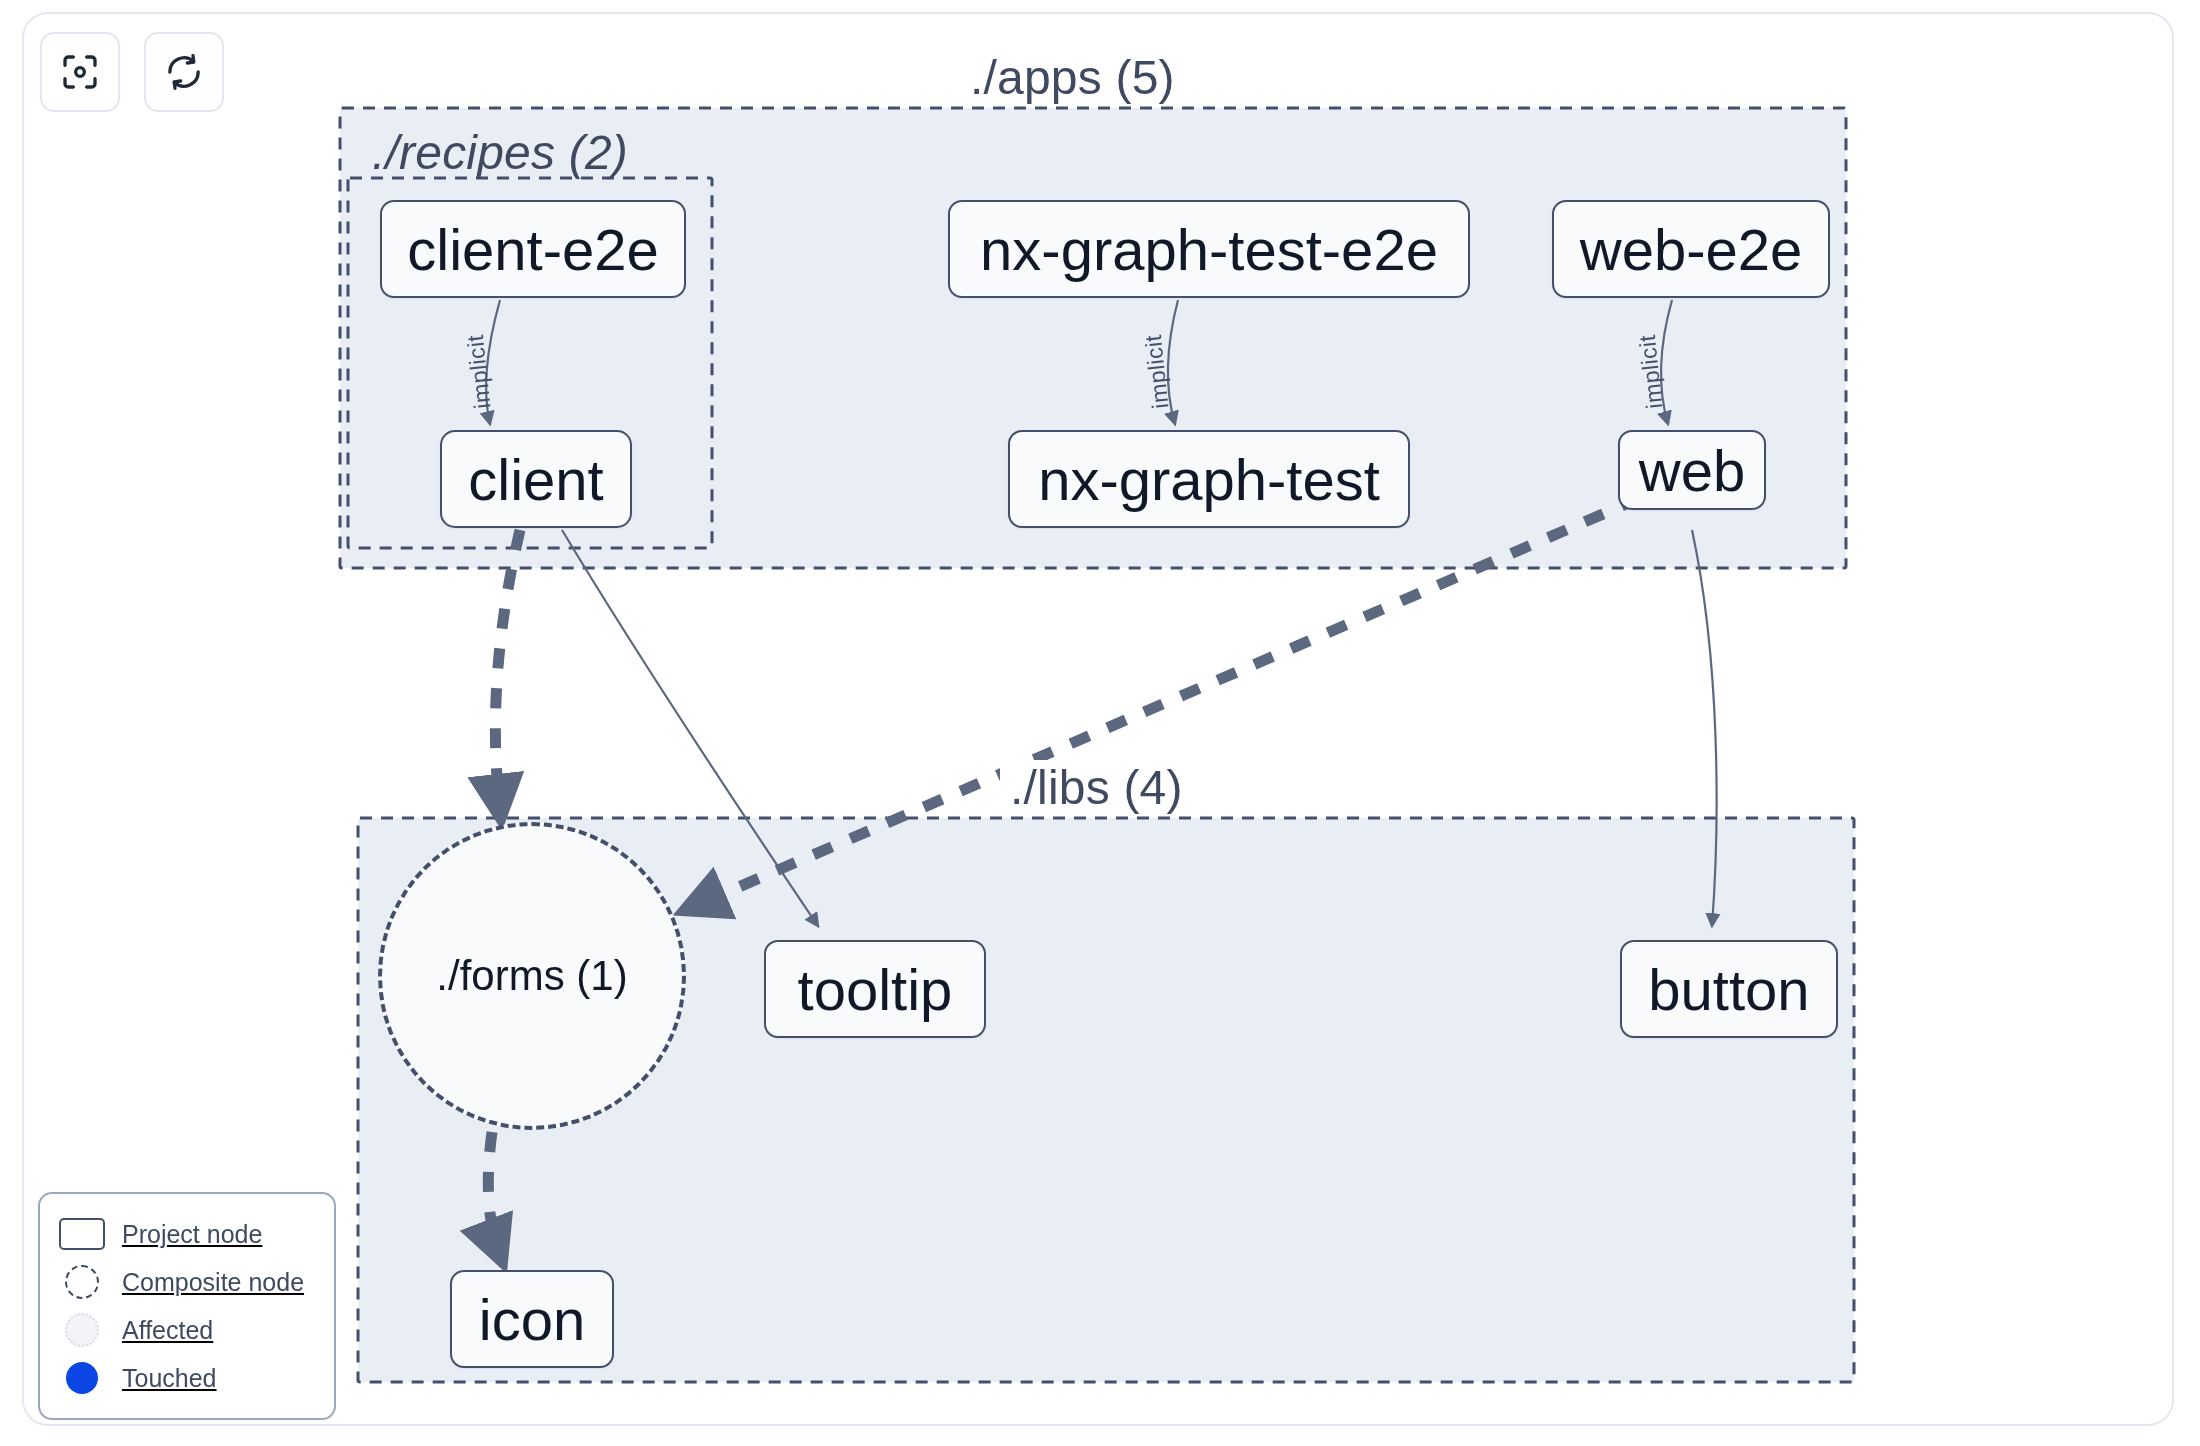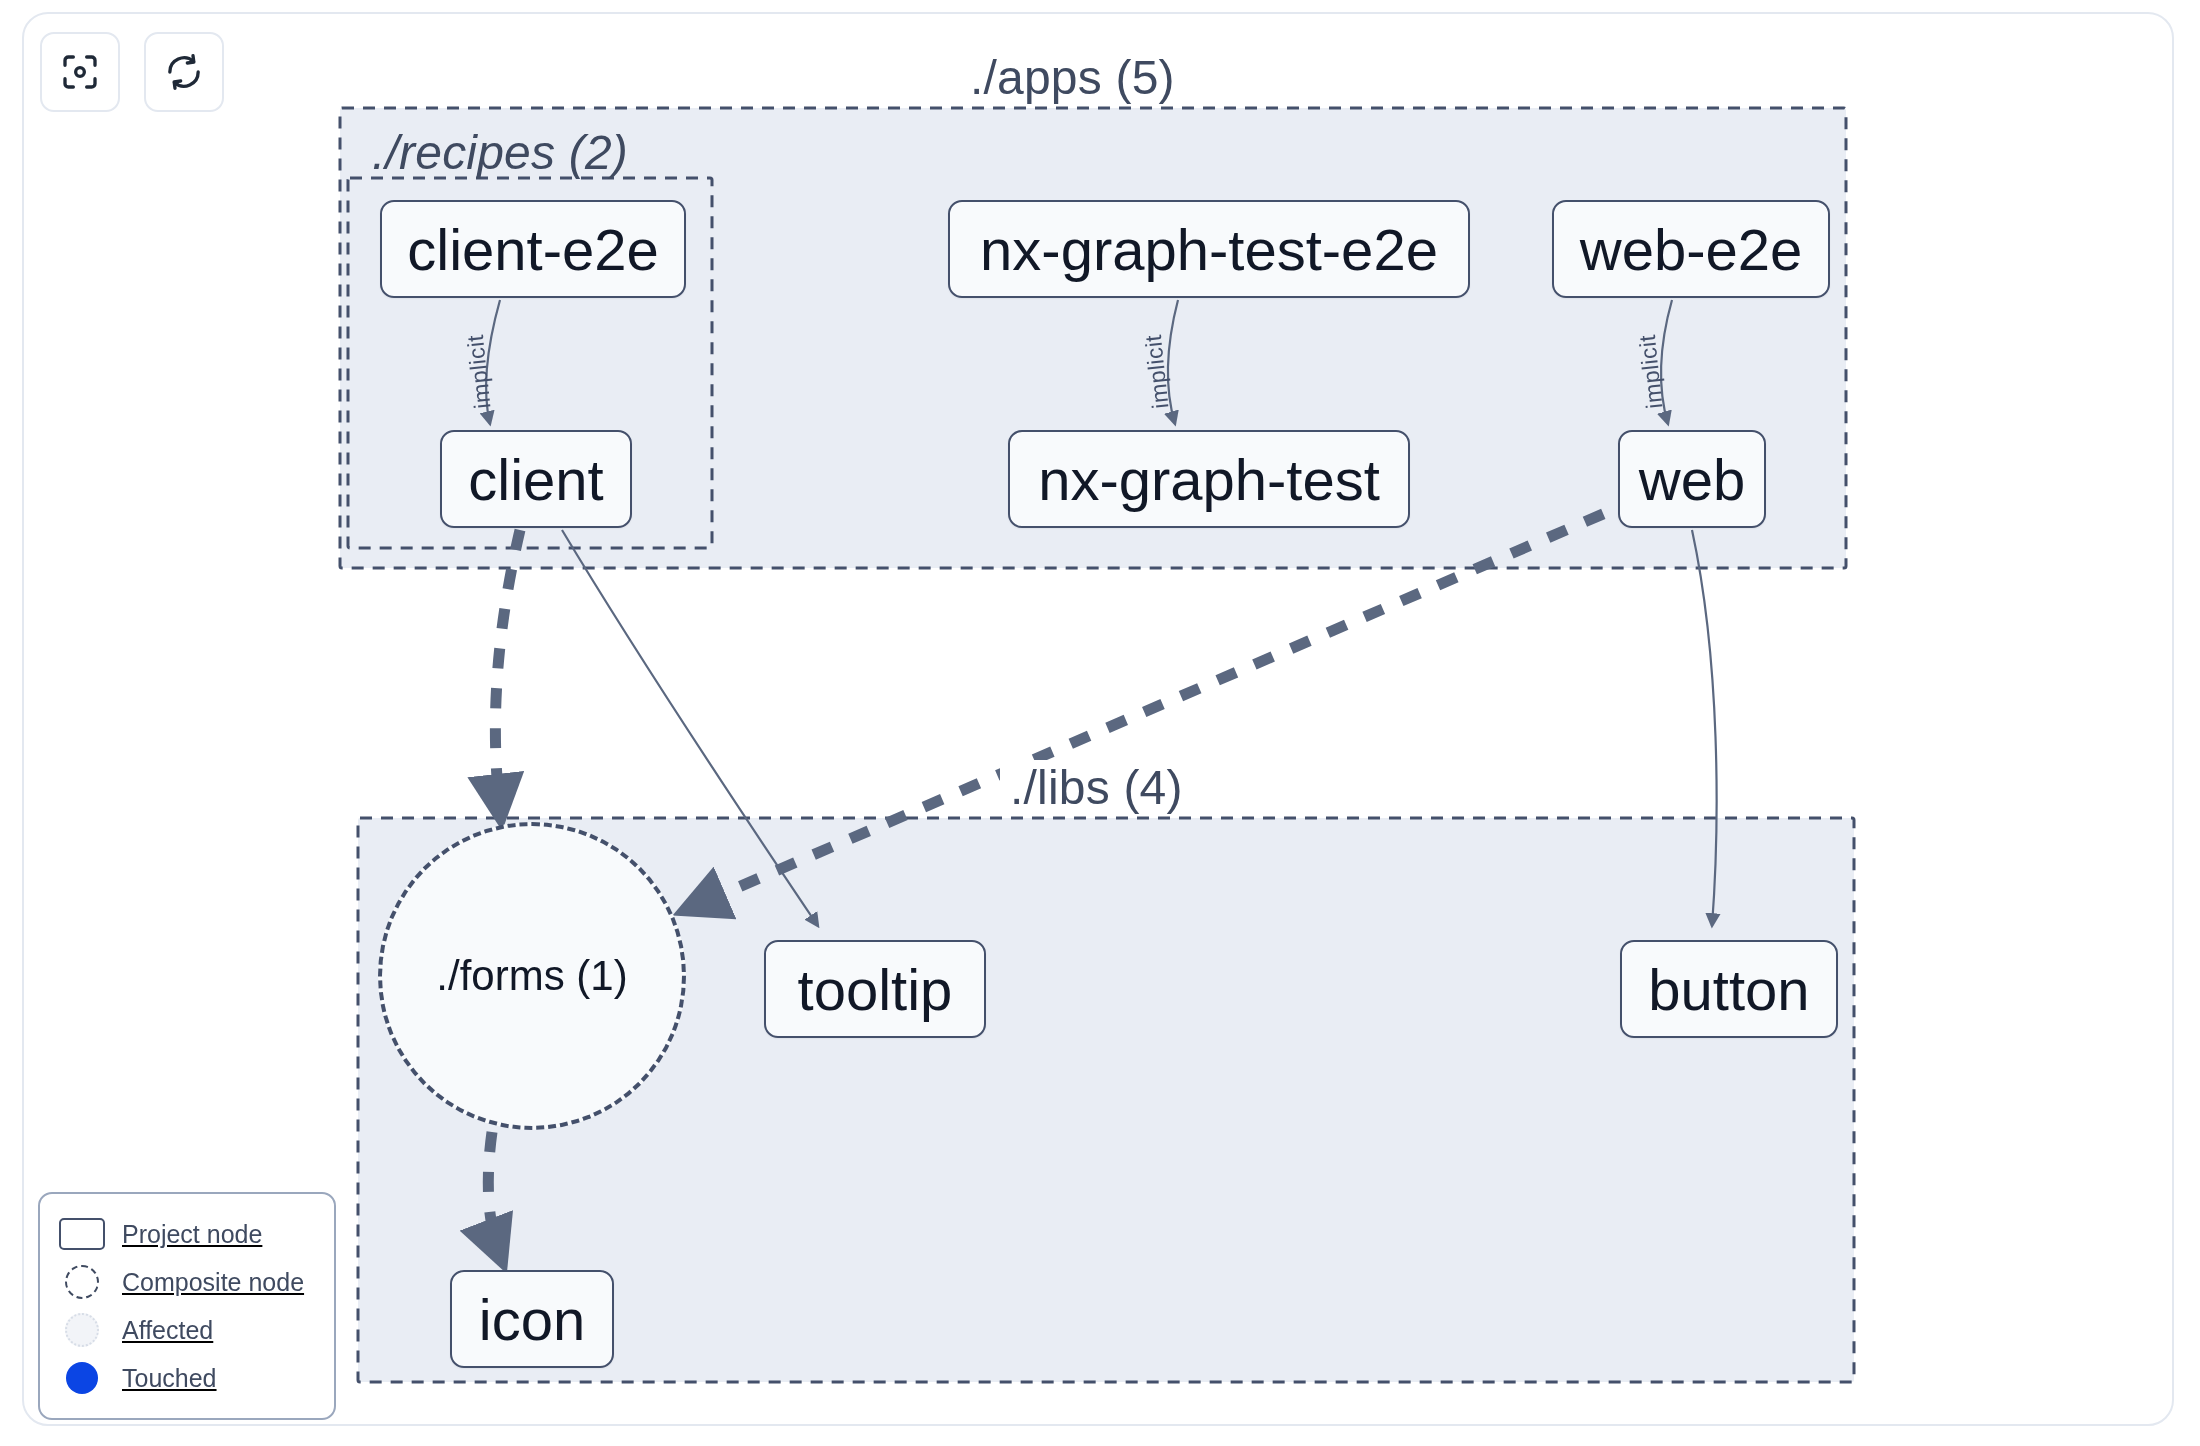--- a/index.html
+++ b/index.html
@@ -260,29 +260,29 @@
   </div>
 
   <div class="node" style="left:948px; top:200px; width:522px; height:98px;">
     <span>nx-graph-test-e2e</span>
   </div>
 
   <div class="node" style="left:1552px; top:200px; width:278px; height:98px;">
     <span>web-e2e</span>
   </div>
 
-  <div class="node" style="left:440px; top:430px; width:192px; height:98px;">
+  <div class="node" style="left:440px; top:430px; width:192px; height:98px;border-radius:15px;">
     <span>client</span>
   </div>
 
   <div class="node" style="left:1008px; top:430px; width:402px; height:98px;">
     <span>nx-graph-test</span>
   </div>
 
-  <div class="node" style="left:1618px; top:430px; width:148px; height:98px;">
+  <div class="node" style="left:1618px; top:430px; width:148px; height:80px;">
     <span>web</span>
   </div>
 
   <div class="composite-node" style="left:378px; top:822px; width:308px; height:308px;">
     <span>./forms (1)</span>
   </div>
 
   <div class="node" style="left:764px; top:940px; width:222px; height:98px;">
     <span>tooltip</span>
   </div>

